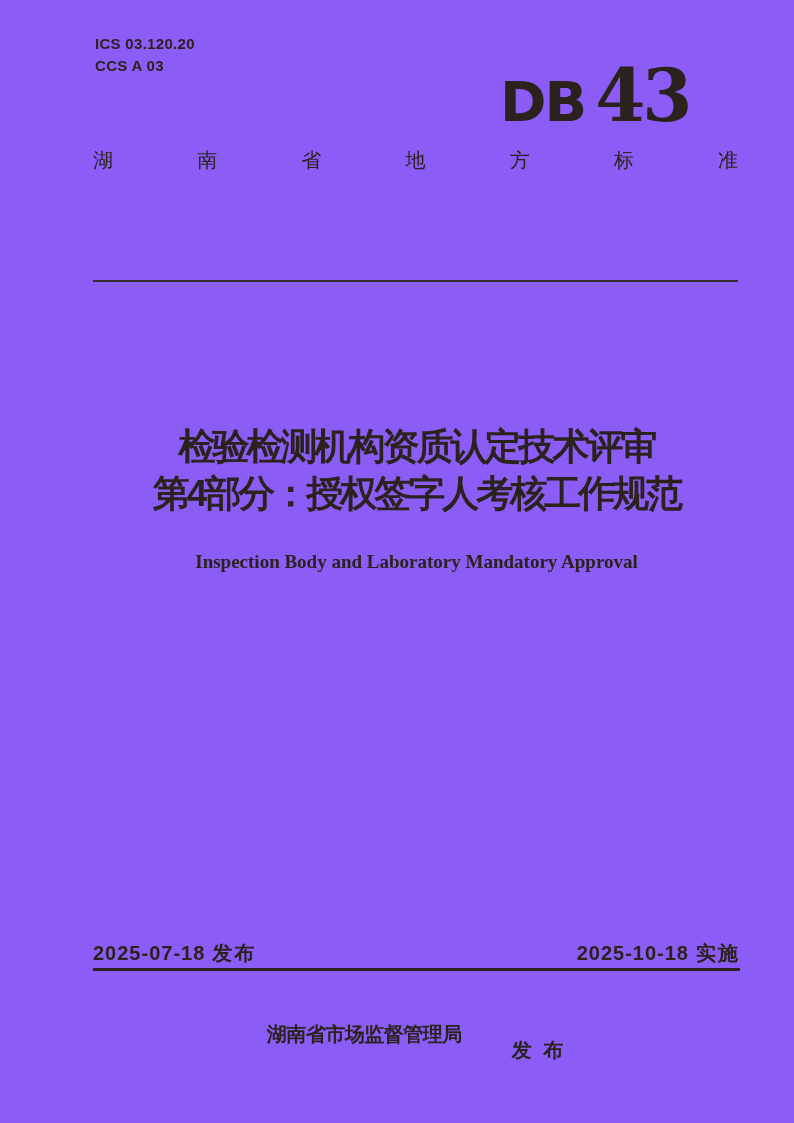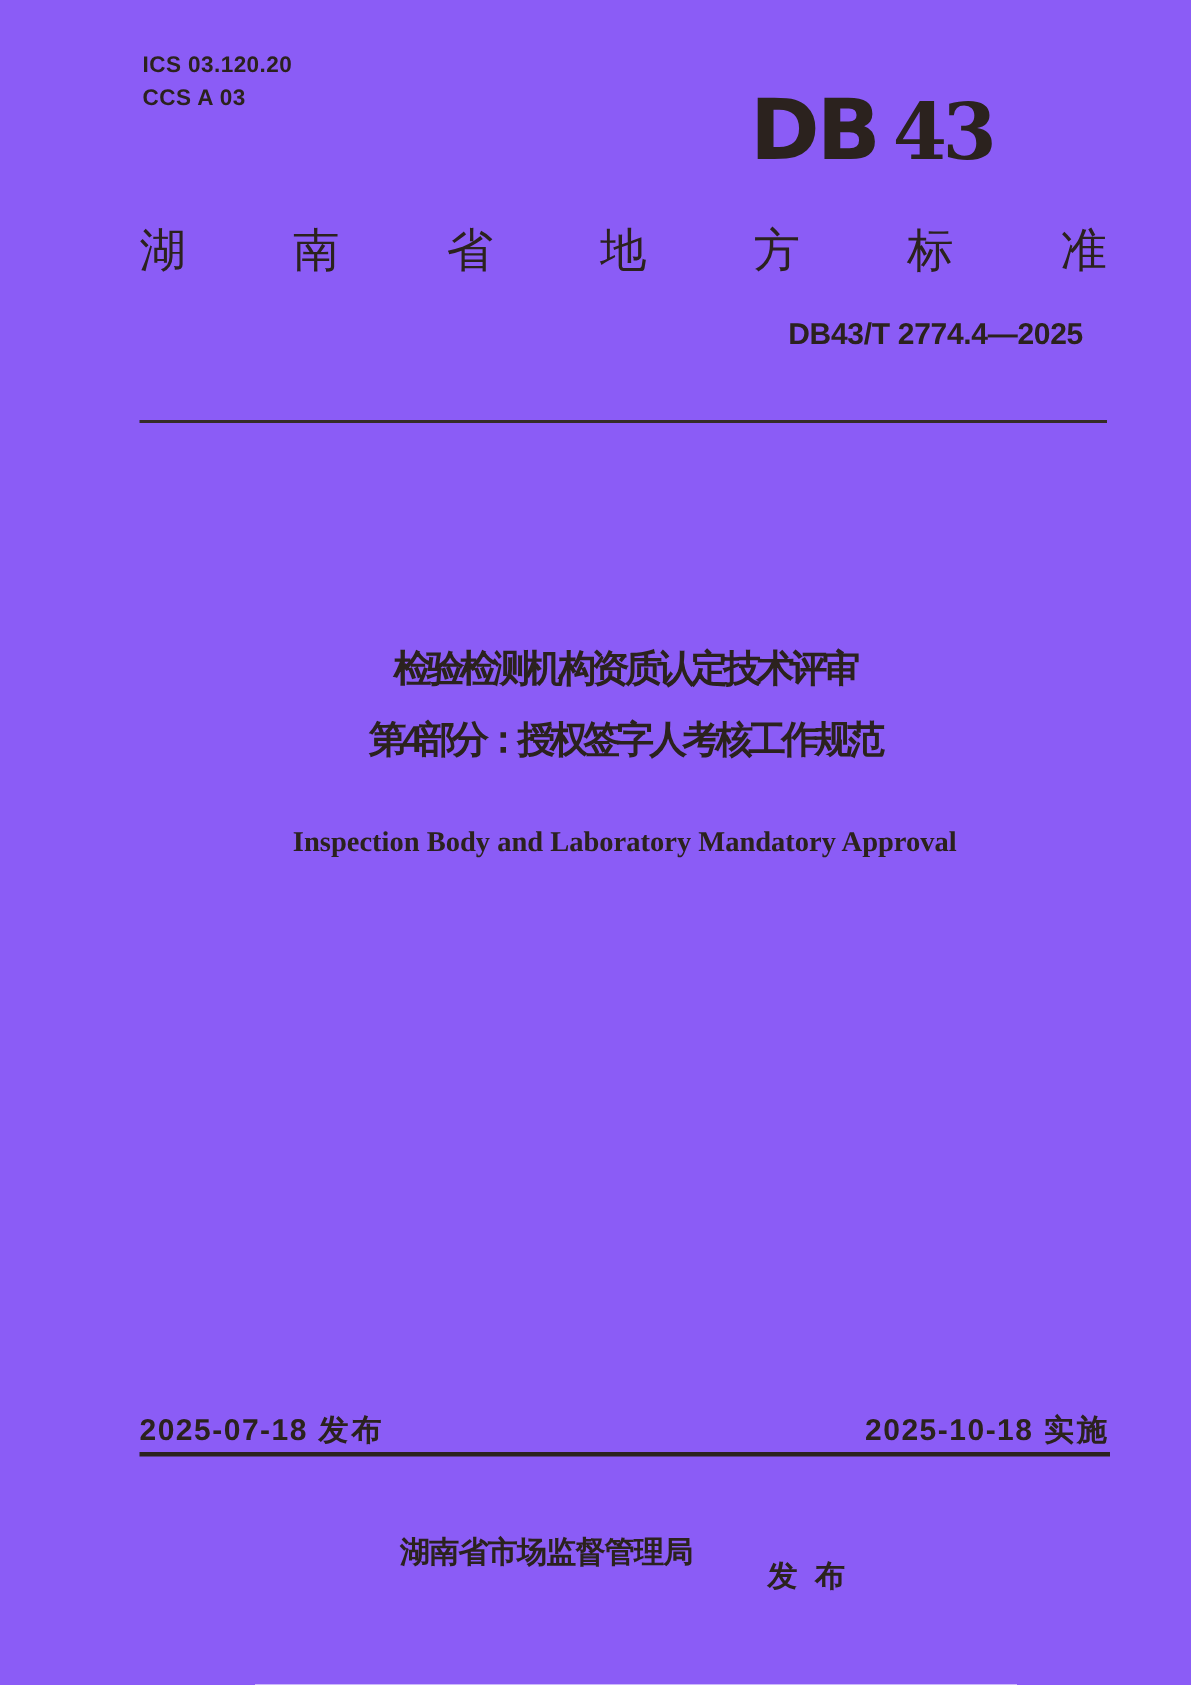--- a/index.html
+++ b/index.html
@@ -24,49 +24,49 @@
   .logo {
     position:absolute; left:500px; top:60px;
     display:flex; align-items:baseline; line-height:1;
   }
   .logo-db {
     font-family:"DejaVu Sans", sans-serif;
     font-weight:900; font-size:56px; letter-spacing:-2px;text-align:right;
   }
   .logo-43 {
     font-family:"DejaVu Serif", serif;
-    font-weight:bold; font-size:52px; letter-spacing:-3px;
+    font-weight:bold; font-size:72px; letter-spacing:-3px;
     margin-left:10px;
     text-align:center;
   }
 
   
   .series-title {
     position:absolute; left:93px; right:56px; top:149px;
-    font-size:31px; font-weight:500; line-height:1.15;
+    font-size:20px; font-weight:500; line-height:1.15;
     text-align:justify; text-align-last:justify;
     color:#2b221e;
   }
 
   
   .doc-number {
     position:absolute; right:72px; top:212px;
     font-size:20px; font-weight:bold; letter-spacing:-0.2px;
   }
 
   .rule-top {
     position:absolute; left:93px; top:280px;
     width:645px; height:2px; background:#352c27;
   }
 
   
   .title-zh {
     position:absolute; left:93px; right:54px; top:423px;
     text-align:center;
-    font-size:25px; font-weight:bold; letter-spacing:-3px;
+    font-size:37px; font-weight:bold; letter-spacing:-3px;
     line-height:47px; color:#2b221e;
   }
 
   
   .title-en {
     position:absolute; left:93px; right:54px; top:544px;
     text-align:center;
     font-family:"Liberation Serif", serif;
     font-size:19px; font-weight:bold;
     line-height:36px; color:#2b221e;
@@ -104,21 +104,20 @@
     <div>CCS A 03</div>
   </div>
 
   <div class="logo">
     <span class="logo-db">DB</span>
     <span class="logo-43">43</span>
   </div>
 
   <div class="series-title">湖南省地方标准</div>
 
-  <div class="doc-number">DB43/T 2774.4—2025</div>
 
   <div class="rule-top"></div>
 
   <div class="title-zh">
     <div>检验检测机构资质认定技术评审</div>
     <div>第4部分：授权签字人考核工作规范</div>
   </div>
 
   <div class="title-en">
     <div>Inspection Body and Laboratory Mandatory Approval</div>

